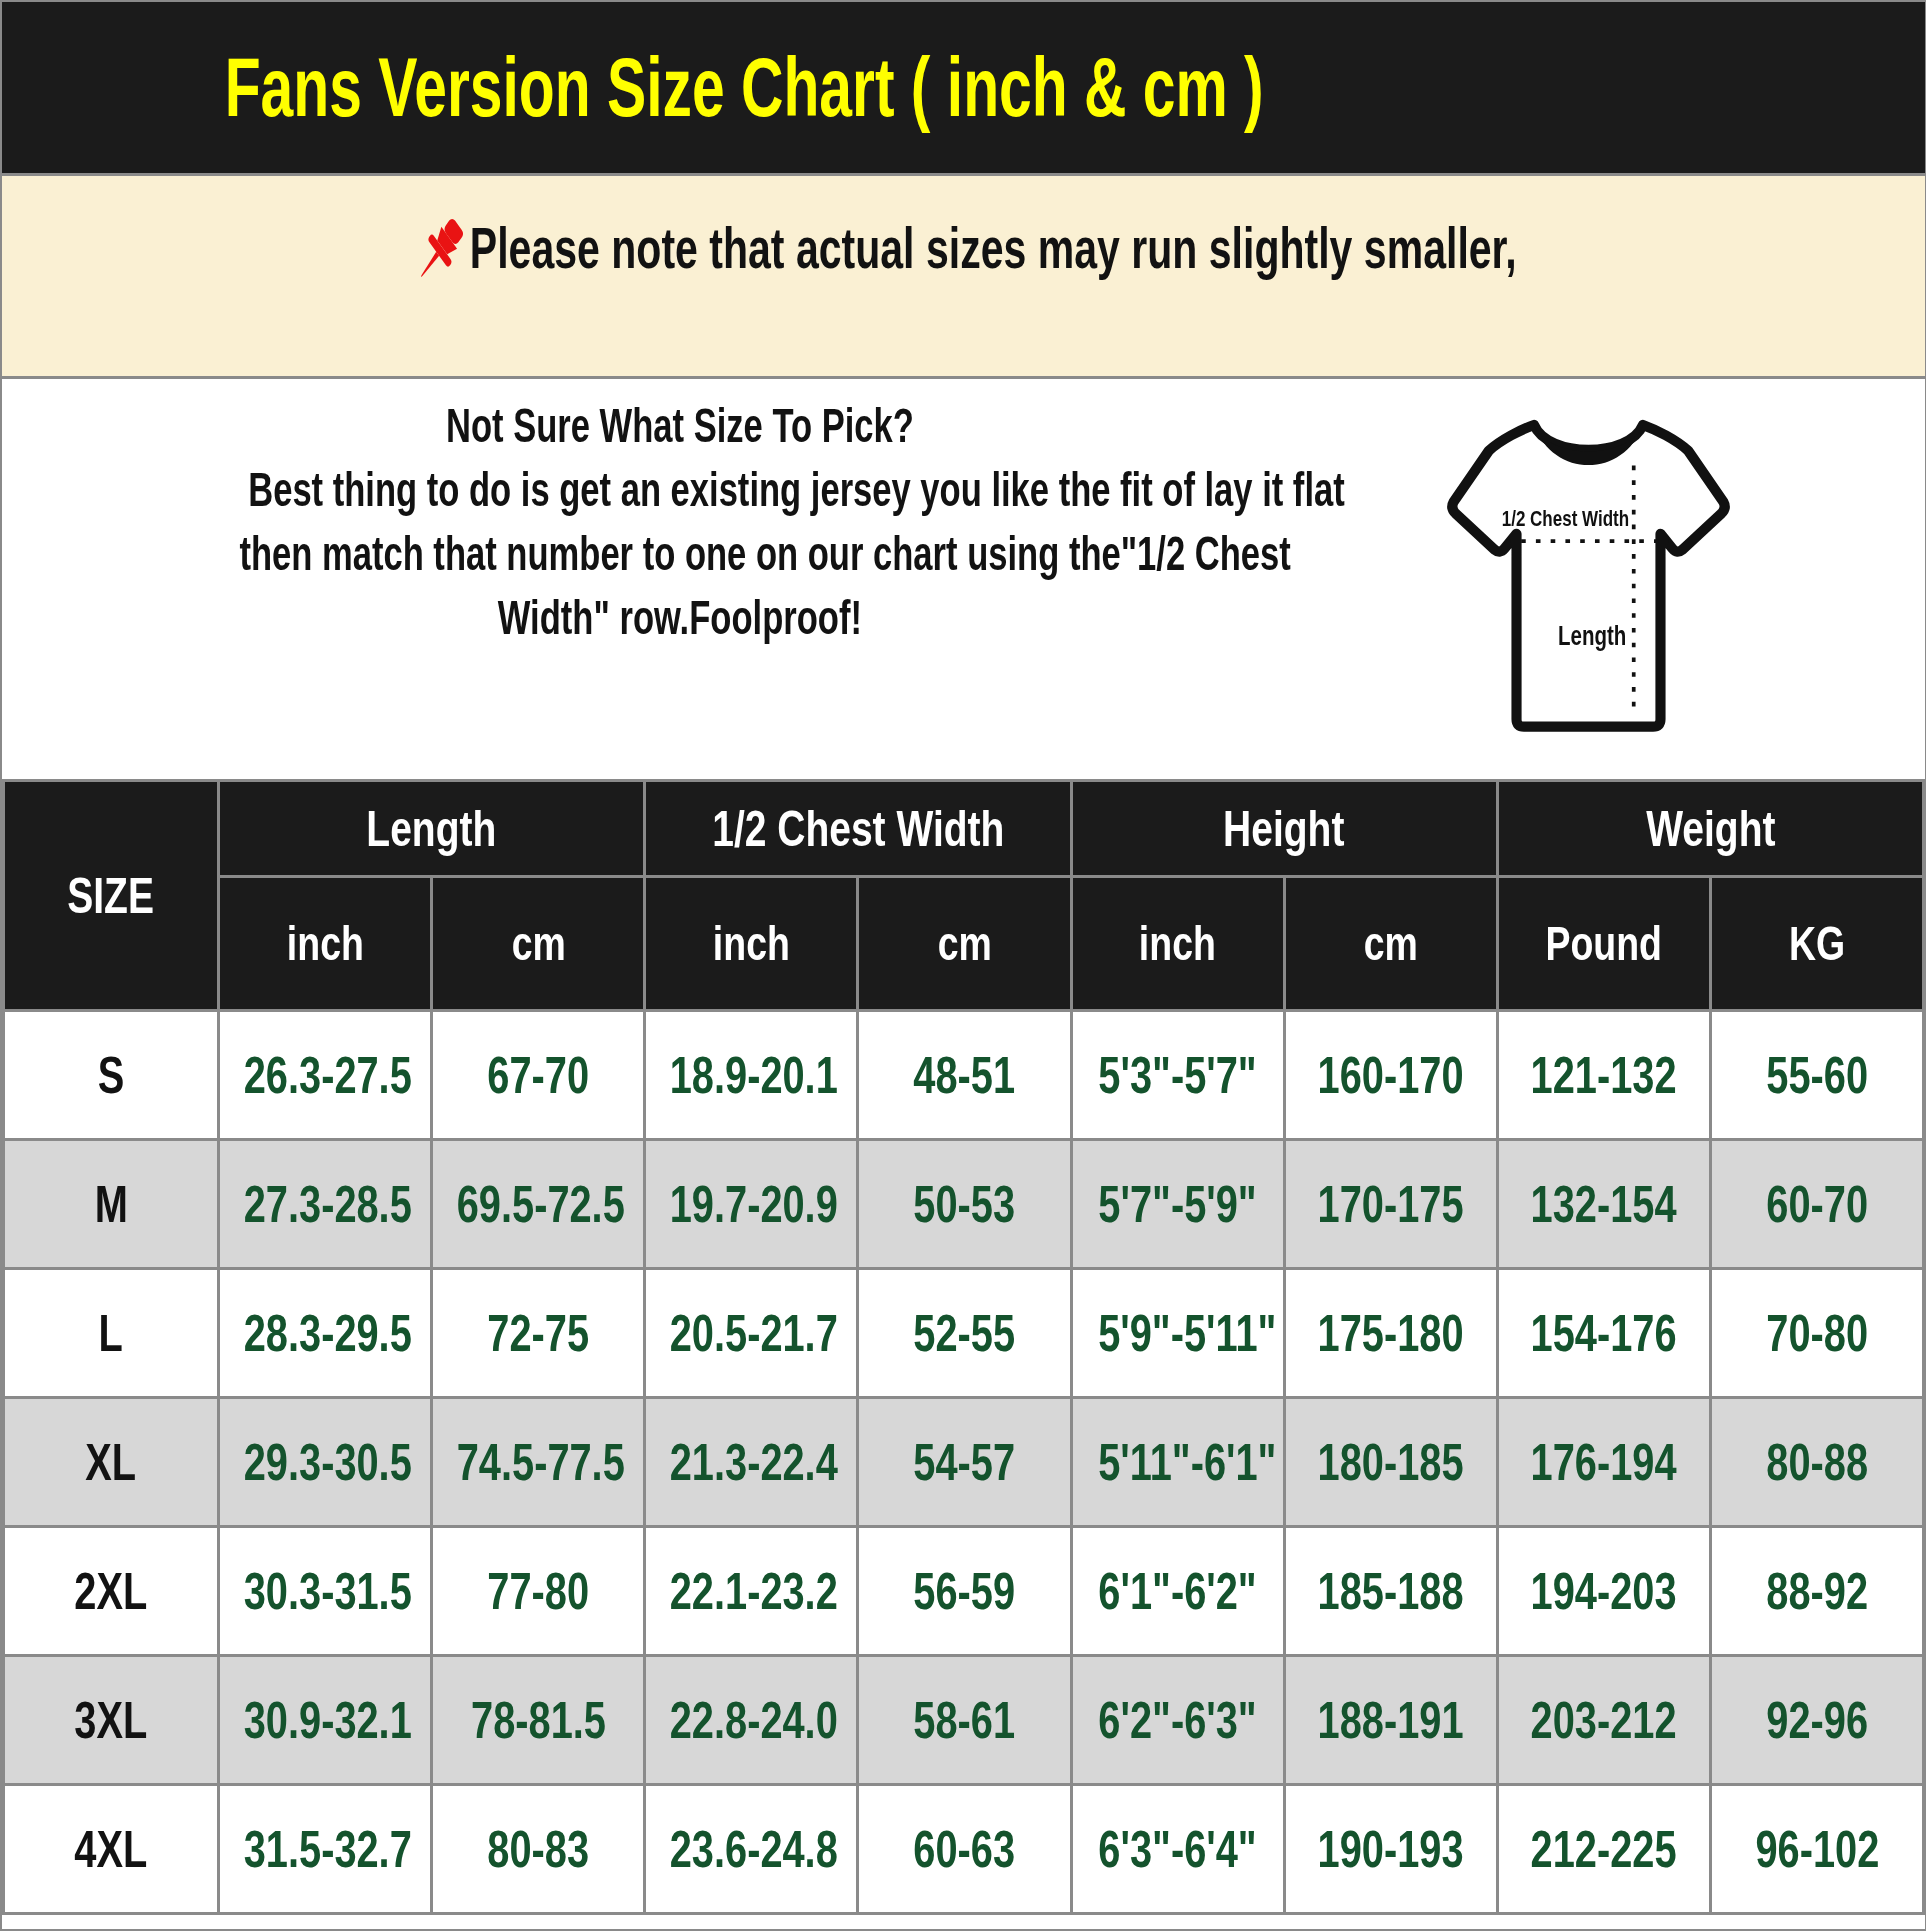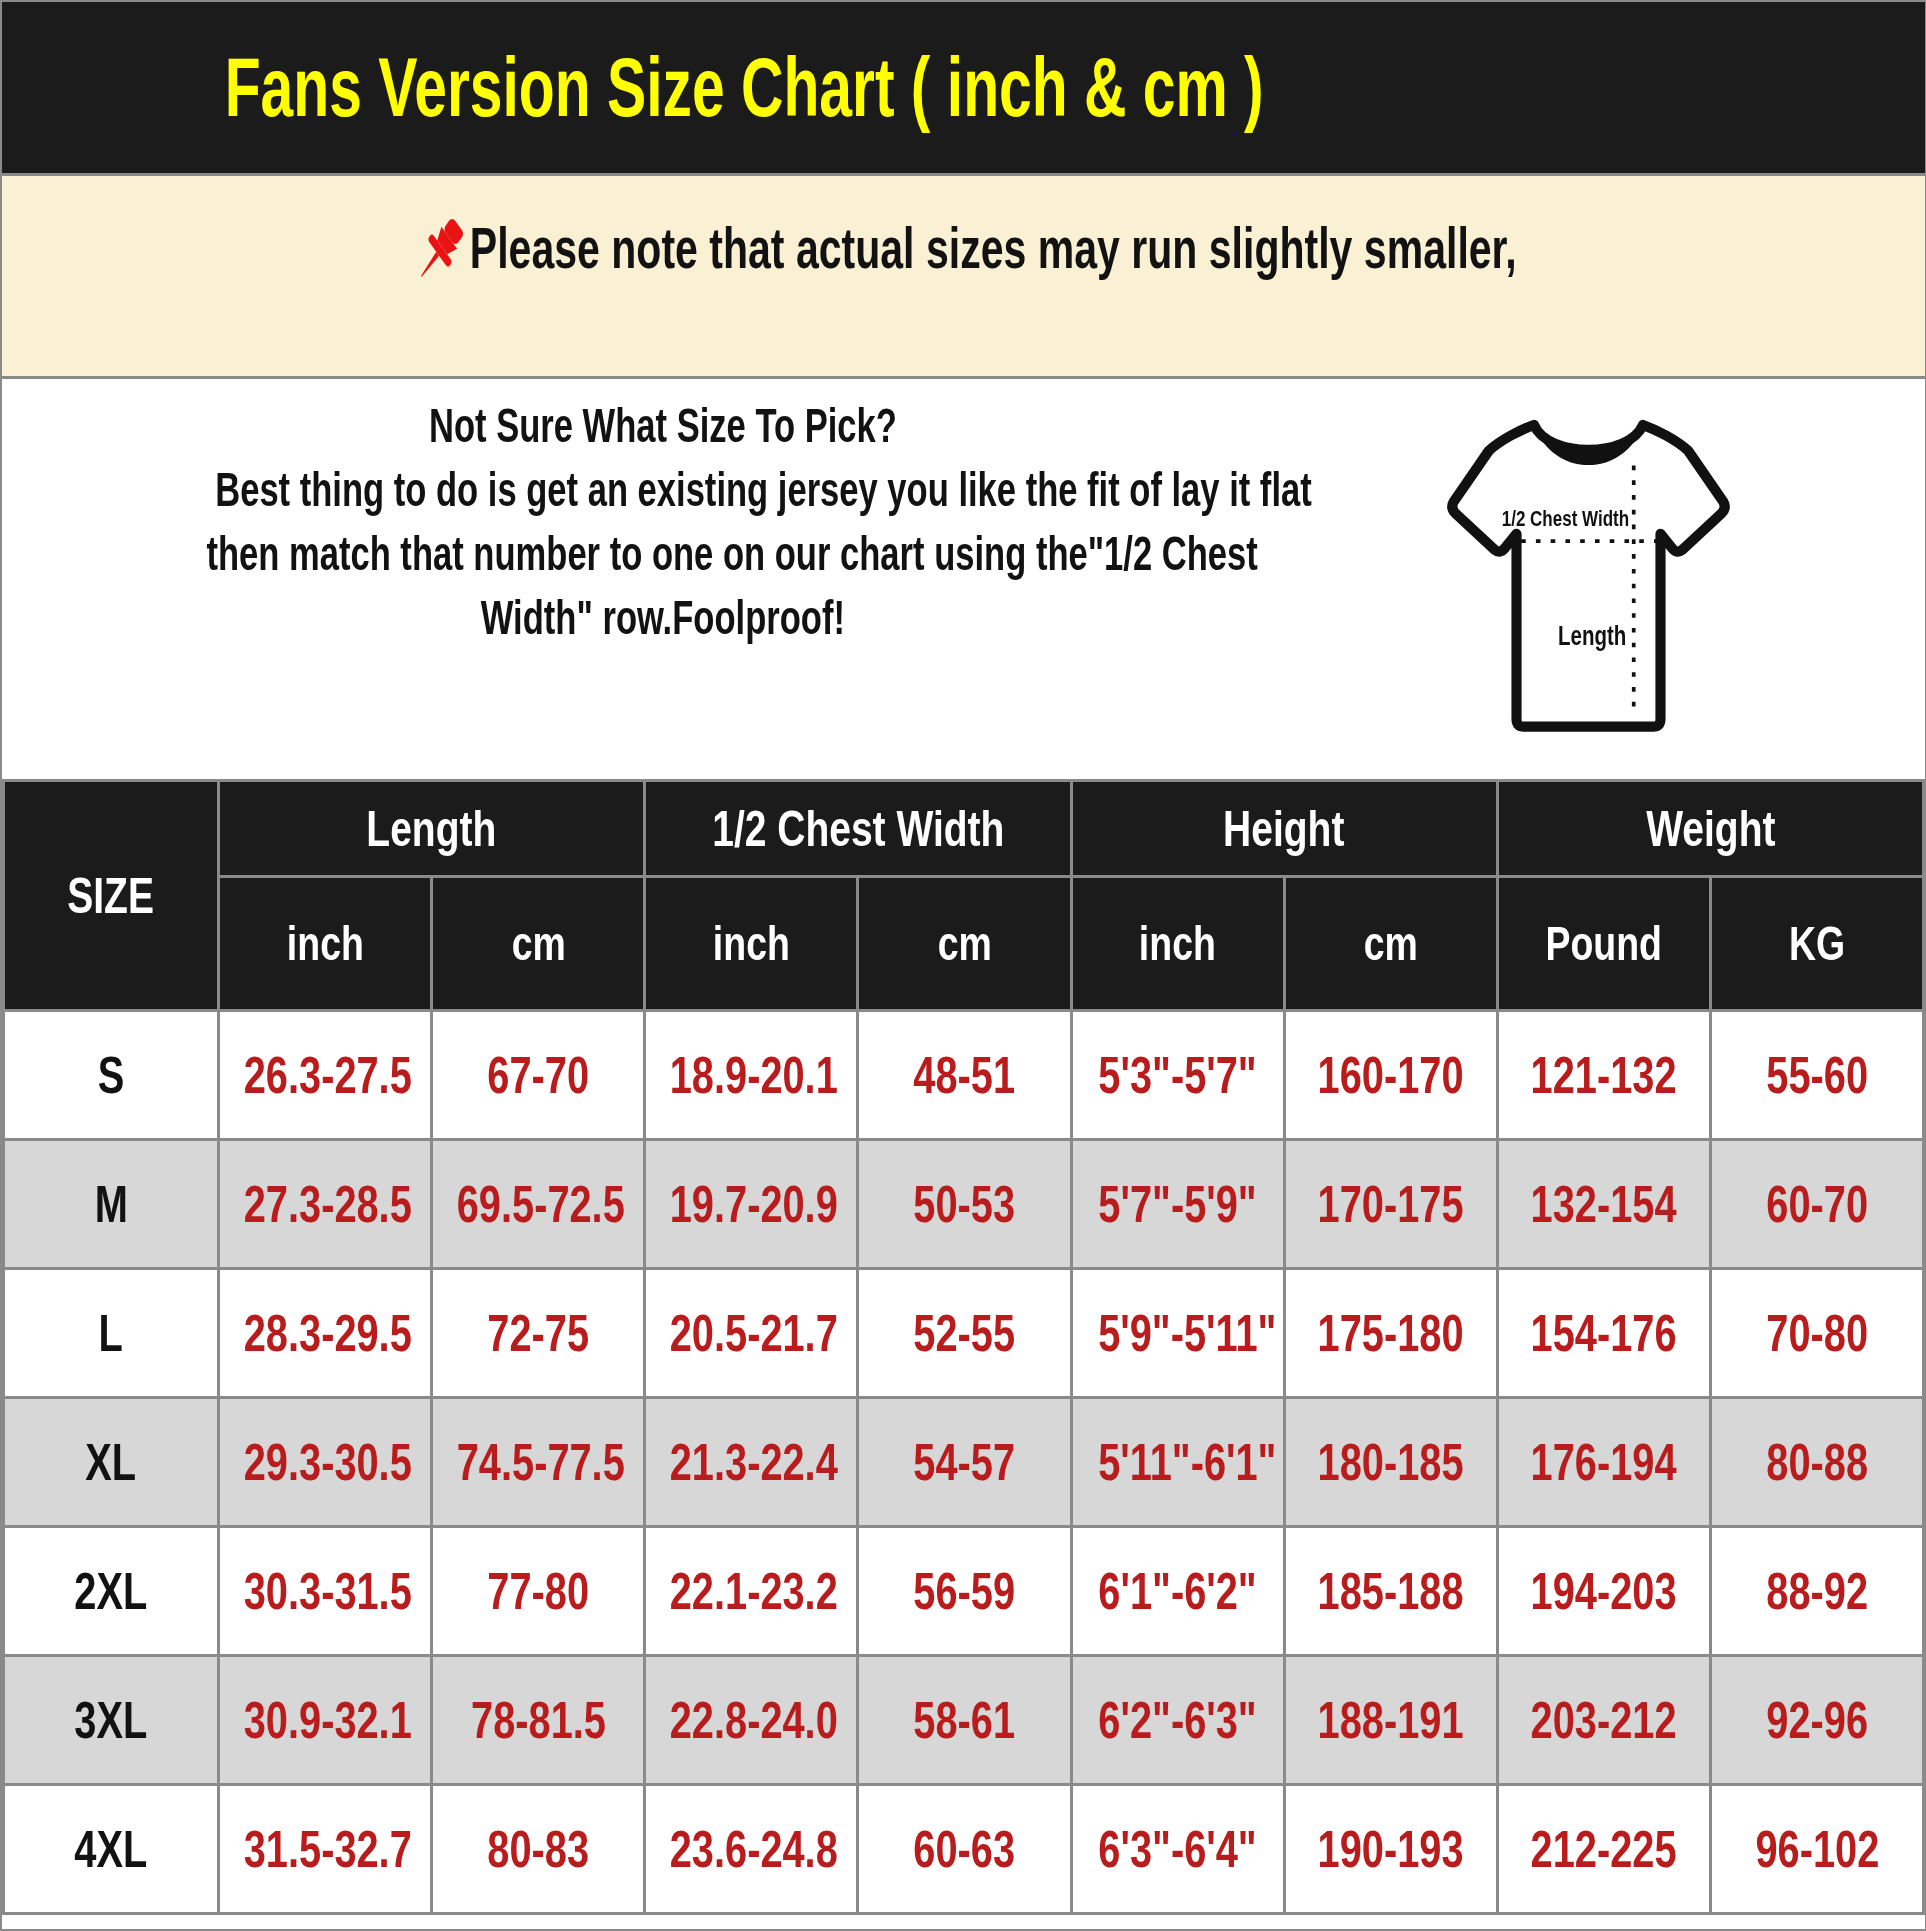--- a/index.html
+++ b/index.html
@@ -17,33 +17,33 @@
   
   .notice { height:203px; background:#faf0d3; border-bottom:3.7px solid #8a8a8a; text-align:center; padding-top:25px; color:#121212; }
   .notice-line { display:block; line-height:86px; font-size:57px; white-space:nowrap; }
   .notice-line .cx { vertical-align:middle; }
   .pin-svg { width:81px; height:81px; vertical-align:-24px; margin-right:1.8px; }
   .hl-red { color:#ee1111; }
   .arrow-svg { width:33px; height:57px; vertical-align:-7.3px; margin-left:26px; }
 
   
   .guide { height:400px; background:#ffffff; position:relative; color:#121212; }
-  .guide-text { position:absolute; left:0; top:14.7px; width:1322px; text-align:center; }
+  .guide-text { position:absolute; left:0; top:14.7px; width:1322px; text-align:center;padding-left:33px; }
   .guide-text .gline { display:block; line-height:64px; font-size:48px; white-space:nowrap; }
   .shirt-wrap { position:absolute; top:33px; right:193px; width:287px; height:323px; }
 
   
   table.size-table { width:100%; border-collapse:collapse; table-layout:fixed; }
   table.size-table th, table.size-table td { border:3.7px solid #8a8a8a; text-align:center; vertical-align:middle; padding:0; }
   thead th { background:#1b1b1b; color:#ffffff; }
   .gh-row th { height:96px; font-size:50px; }
   .unit-row th { height:134px; font-size:48px;margin-top:38px; }
   th.size-head { font-size:50px; }
   tbody th { background:#ffffff; color:#121212; font-size:51px; height:129px; }
-  tbody td { background:#ffffff; color:#b91c1c; font-size:51px; height:129px; }
+  tbody td { background:#ffffff; color:#14532d; font-size:51px; height:129px; }
   tbody tr:nth-child(even) th, tbody tr:nth-child(even) td { background:#d7d7d7; }
   tbody .cx, .unit-row .cx, .gh-row .cx, th.size-head .cx { transform:scaleX(0.78); }
 </style>
 </head>
 <body>
 
 <div class="page">
 
   <div class="title-bar">
     <div class="title">Fans Version Size Chart ( inch &amp; cm )</div>

